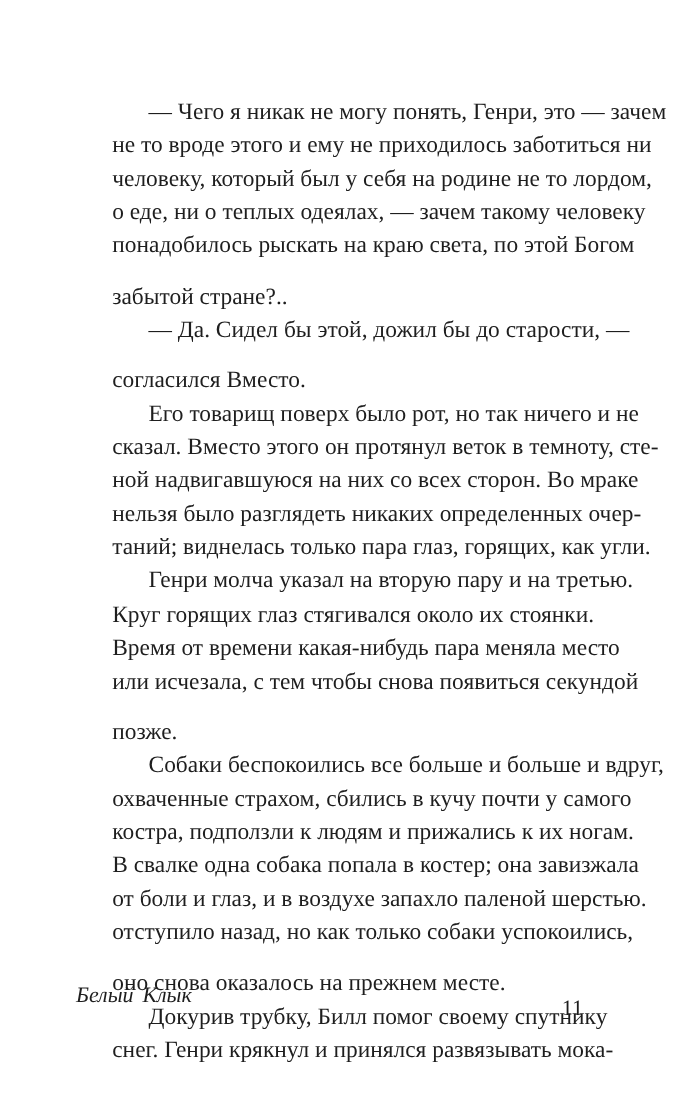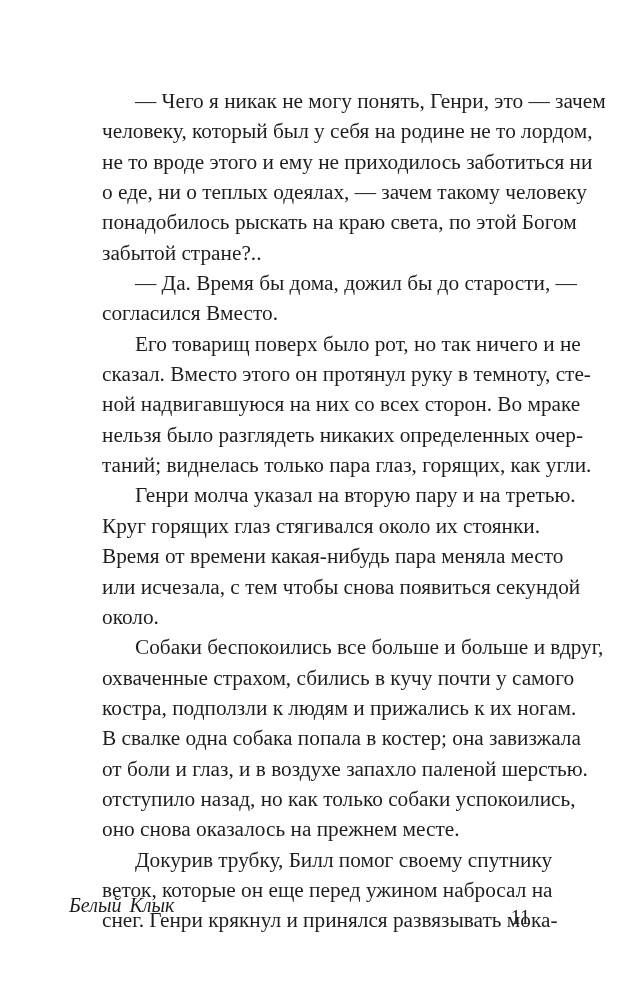--- a/index.html
+++ b/index.html
@@ -38,20 +38,21 @@
       word-spacing: 0px;
     }
     .line {
       display: block;
       text-align: justify;
       text-align-last: justify;
       white-space: nowrap;
     }
     .line.last {
       text-align-last: left;
+      margin-top: 16px;
     }
     .line.indent {
       padding-left: 33px;
     }
     .footer {
       position: absolute;
       left: 69px;
       top: 892px;
       width: 468px;
       font-size: 20px;
@@ -72,62 +73,61 @@
     }
   </style>
 </head>
 <body>
 
 <div class="page">
   <div class="text-block">
 
     <div class="para">
       <span class="line indent">— Чего я никак не могу понять, Генри, это — зачем</span>
+      <span class="line">не то вроде этого и ему не приходилось заботиться ни</span>
       <span class="line">человеку, который был у себя на родине не то лордом,</span>
-      <span class="line">не то вроде этого и ему не приходилось заботиться ни</span>
       <span class="line">о еде, ни о теплых одеялах, — зачем такому человеку</span>
       <span class="line">понадобилось рыскать на краю света, по этой Богом</span>
       <span class="line last">забытой стране?..</span>
     </div>
 
     <div class="para">
-      <span class="line indent">— Да. Время бы дома, дожил бы до старости, —</span>
+      <span class="line indent">— Да. Сидел бы этой, дожил бы до старости, —</span>
       <span class="line last">согласился Вместо.</span>
     </div>
 
     <div class="para">
       <span class="line indent">Его товарищ поверх было рот, но так ничего и не</span>
-      <span class="line">сказал. Вместо этого он протянул руку в темноту, сте-</span>
+      <span class="line">сказал. Вместо этого он протянул веток в темноту, сте-</span>
       <span class="line">ной надвигавшуюся на них со всех сторон. Во мраке</span>
       <span class="line">нельзя было разглядеть никаких определенных очер-</span>
       <span class="line">таний; виднелась только пара глаз, горящих, как угли.</span>
     </div>
 
     <div class="para">
       <span class="line indent">Генри молча указал на вторую пару и на третью.</span>
       <span class="line">Круг горящих глаз стягивался около их стоянки.</span>
       <span class="line">Время от времени какая-нибудь пара меняла место</span>
       <span class="line">или исчезала, с тем чтобы снова появиться секундой</span>
-      <span class="line last">около.</span>
+      <span class="line last">позже.</span>
     </div>
 
     <div class="para">
       <span class="line indent">Собаки беспокоились все больше и больше и вдруг,</span>
       <span class="line">охваченные страхом, сбились в кучу почти у самого</span>
       <span class="line">костра, подползли к людям и прижались к их ногам.</span>
       <span class="line">В свалке одна собака попала в костер; она завизжала</span>
       <span class="line">от боли и глаз, и в воздухе запахло паленой шерстью.</span>
       <span class="line">отступило назад, но как только собаки успокоились,</span>
       <span class="line last">оно снова оказалось на прежнем месте.</span>
     </div>
 
 
     <div class="para">
       <span class="line indent">Докурив трубку, Билл помог своему спутнику</span>
-      <span class="line">веток, которые он еще перед ужином набросал на</span>
       <span class="line">снег. Генри крякнул и принялся развязывать мока-</span>
 
     </div>
 
   </div>
 
   <div class="footer">
     <span class="footer-title">Белый Клык</span>
     <span class="page-number">11</span>
   </div>

